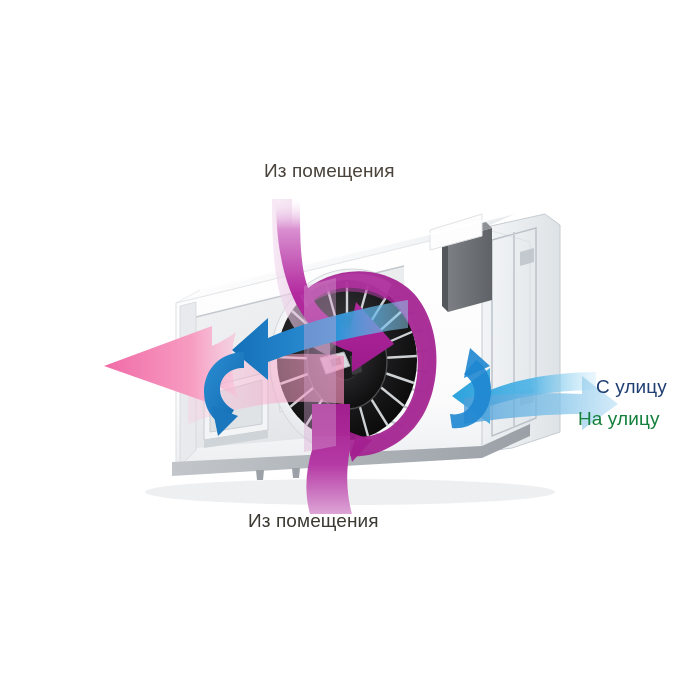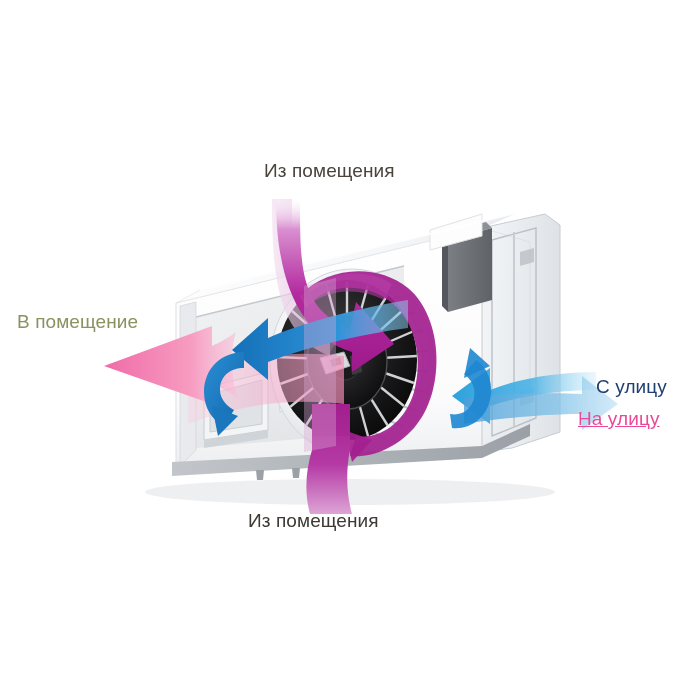--- a/index.html
+++ b/index.html
@@ -41,22 +41,21 @@
     color: #8c9160;
   }
   #label-from-street {
     left: 596px;
     top: 376px;
     color: #1f3f73;
   }
   #label-to-street {
     left: 578px;
     top: 408px;
-    color: #ec4899;
-    text-decoration: underline;
+    color: #15803d;
   }
   #label-bottom {
     left: 248px;
     top: 510px;
     color: #3d3a34;
   }
 </style>
 </head>
 <body>
 
@@ -346,21 +345,20 @@
                C 350,438 350,410 350,404 Z" fill="url(#gradPurpleBottom)"></path>
       <path d="M 312,404 L 350,404 L 350,436 L 312,436 Z" fill="#a31f8f" opacity="0.35"></path>
     </g>
 
     <path d="M 304,286 L 336,278 L 336,446 L 304,452 Z" fill="#d9a8d4" opacity="0.38"></path>
 
   </svg>
 
   <div class="flow-label" id="label-top">Из помещения</div>
 
-  <div class="flow-label" id="label-left">В помещение</div>
 
   <div class="flow-label" id="label-from-street">С улицу</div>
 
   <div class="flow-label" id="label-to-street">На улицу</div>
 
   <div class="flow-label" id="label-bottom">Из помещения</div>
 
 </div>
 
 </body></html>

